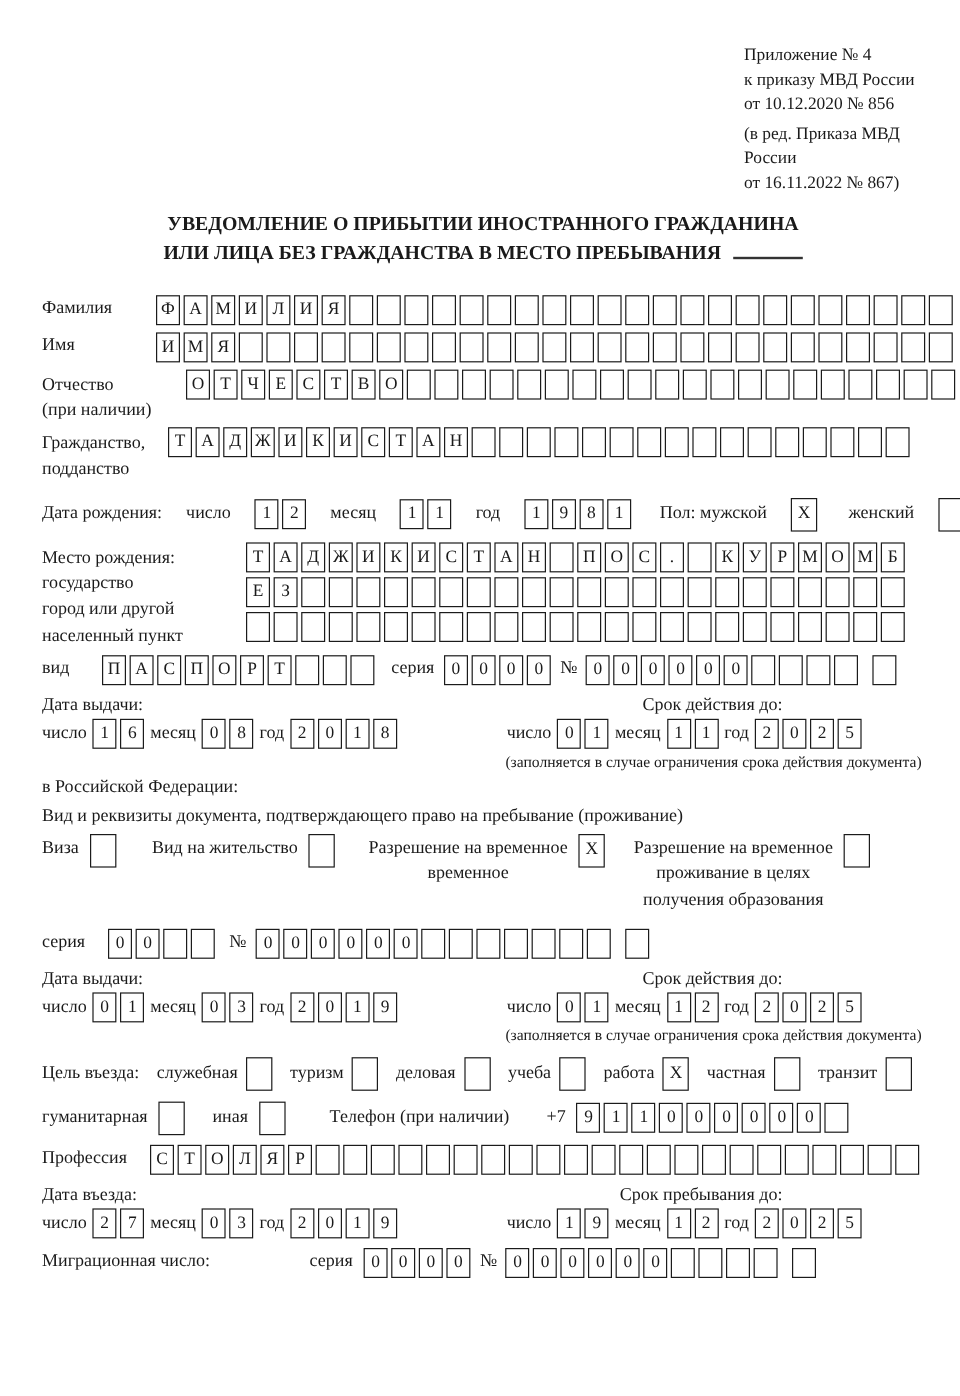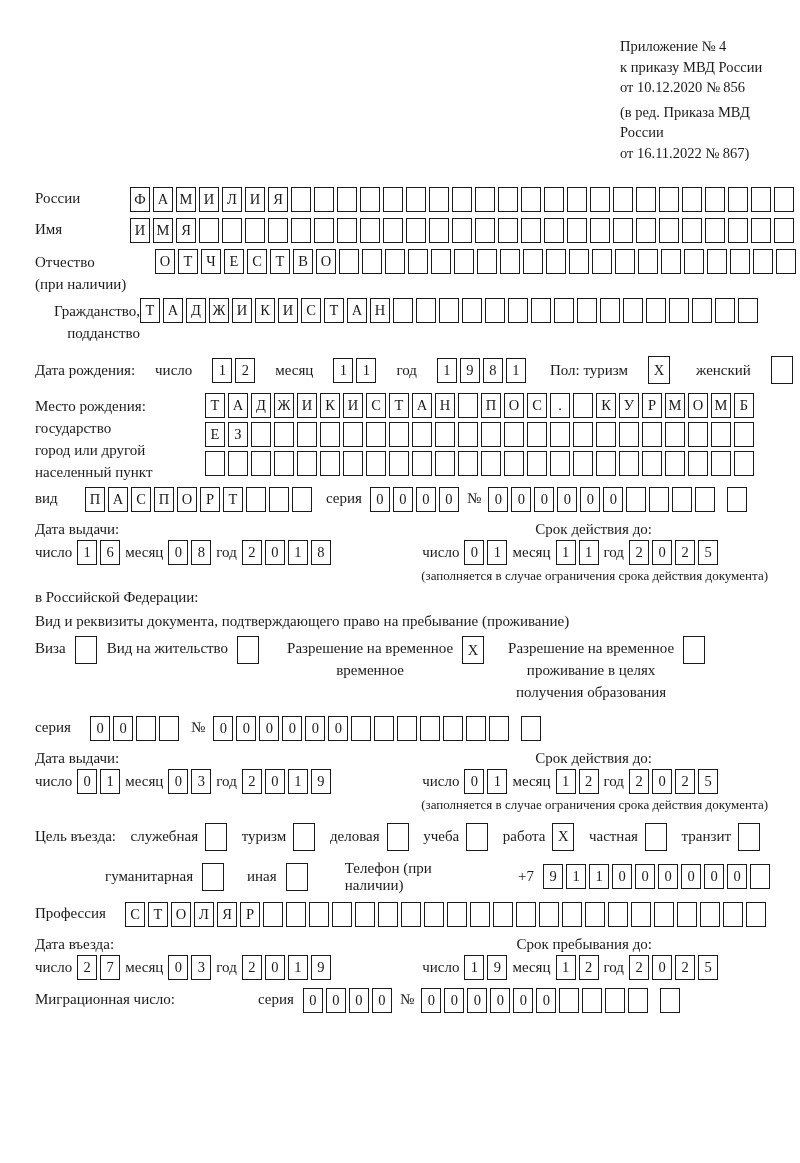--- a/index.html
+++ b/index.html
@@ -63,39 +63,45 @@
   
   .permit-opts { display:flex; align-items:flex-start; margin-top:6px; gap:10px; }
   .opt { display:flex; align-items:flex-start; gap:9px; }
   .opt .olabel { line-height:1.45; padding-top:2px; }
   .opt .olabel.center { text-align:center; }
   .chk .cell { width:22px; height:28px; }
 
   
   .purpose-row { display:flex; align-items:center; margin-top:10px; width:725px; justify-content:space-between; }
   .pair { display:flex; align-items:center; gap:7px; flex:none; }
-  .purpose-row2 { display:flex; align-items:center; margin-top:9px; margin-left:70px; gap:9px; }
+  .purpose-row2 { display:flex; align-items:center; margin-top:9px; gap:9px; }
 </style>
 </head>
 <body>
 
 <div class="page">
 
   <div class="appendix">
     <div>Приложение № 4</div>
     <div>к приказу МВД России</div>
     <div>от 10.12.2020 № 856</div>
     <div class="sub">(в ред. Приказа МВД России</div>
     <div>от 16.11.2022 № 867)</div>
   </div>
 
+  <div class="title">
+    <div>УВЕДОМЛЕНИЕ О ПРИБЫТИИ ИНОСТРАННОГО ГРАЖДАНИНА</div>
+    <div>
+      <span>ИЛИ ЛИЦА БЕЗ ГРАЖДАНСТВА В МЕСТО ПРЕБЫВАНИЯ</span><span class="blank-line"></span>
+    </div>
+  </div>
 
 
   <div class="frow" style="margin-top:24px;">
-    <span class="flabel w95">России</span>
+    <span class="flabel w95">Фамилия</span>
     <span class="boxes">
         <span class="cell">Ф</span>
         <span class="cell">А</span>
         <span class="cell">М</span>
         <span class="cell">И</span>
         <span class="cell">Л</span>
         <span class="cell">И</span>
         <span class="cell">Я</span>
         <span class="cell"></span>
         <span class="cell"></span>
@@ -187,21 +193,21 @@
         <span class="cell"></span>
         <span class="cell"></span>
         <span class="cell"></span>
         <span class="cell"></span>
         <span class="cell"></span>
         <span class="cell"></span>
         <span class="cell"></span>
       </span>
   </div>
 
-  <div class="frow" style="margin-top:2px;text-align:right;">
+  <div class="frow" style="margin-top:2px;">
     <div class="flabel w105 label2">
       <div>Гражданство,</div>
       <div>подданство</div>
     </div>
     <span class="boxes">
         <span class="cell">Т</span>
         <span class="cell">А</span>
         <span class="cell">Д</span>
         <span class="cell">Ж</span>
         <span class="cell">И</span>
@@ -242,21 +248,21 @@
         <span class="cell">1</span>
         <span class="cell">1</span>
       </span>
     <span class="txt">год</span>
     <span class="boxes">
         <span class="cell">1</span>
         <span class="cell">9</span>
         <span class="cell">8</span>
         <span class="cell">1</span>
       </span>
-    <span class="txt" style="margin-left:4px;">Пол: туризм</span>
+    <span class="txt" style="margin-left:4px;">Пол: мужской</span>
     <span class="boxes chk">
         <span class="cell">X</span>
       </span>
     <span class="txt" style="margin-left:6px;">женский</span>
     <span class="boxes chk">
         <span class="cell"></span>
       </span>
   </div>
 
   <div class="frow" style="margin-top:9px;">
@@ -435,21 +441,21 @@
   <div style="margin-top:5px;">в Российской Федерации:</div>
   <div style="margin-top:7px;">Вид и реквизиты документа, подтверждающего право на пребывание (проживание)</div>
 
   <div class="permit-opts">
     <div class="opt">
       <span class="olabel">Виза</span>
       <span class="boxes chk">
           <span class="cell"></span>
         </span>
     </div>
-    <div class="opt" style="">
+    <div class="opt" style="margin-left:20px;">
       <span class="olabel">Вид на жительство</span>
       <span class="boxes chk">
           <span class="cell"></span>
         </span>
     </div>
     <div class="opt" style="margin-left:18px;">
       <span class="olabel center">
         <div>Разрешение на временное</div>
         <div>временное</div>
       </span>

